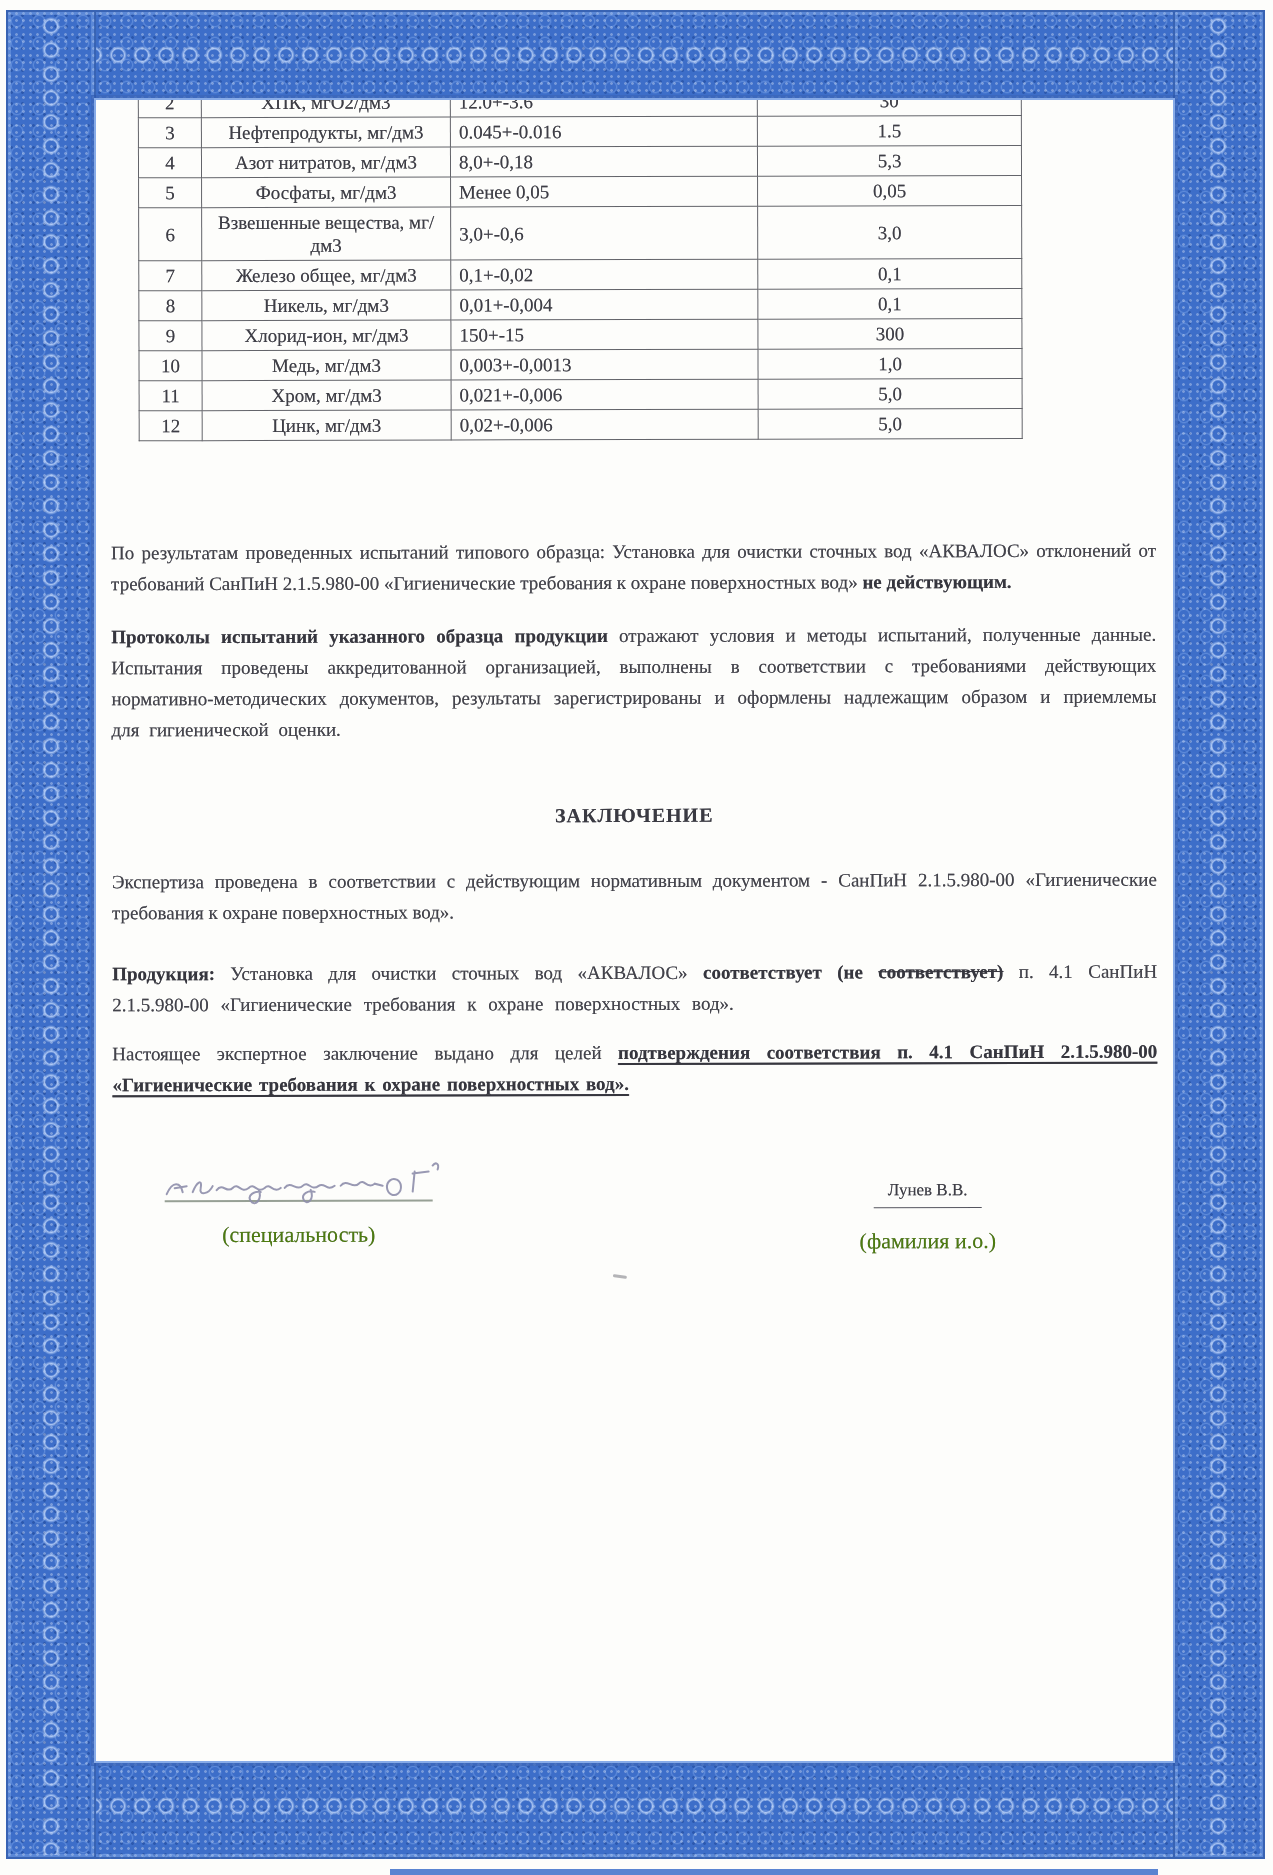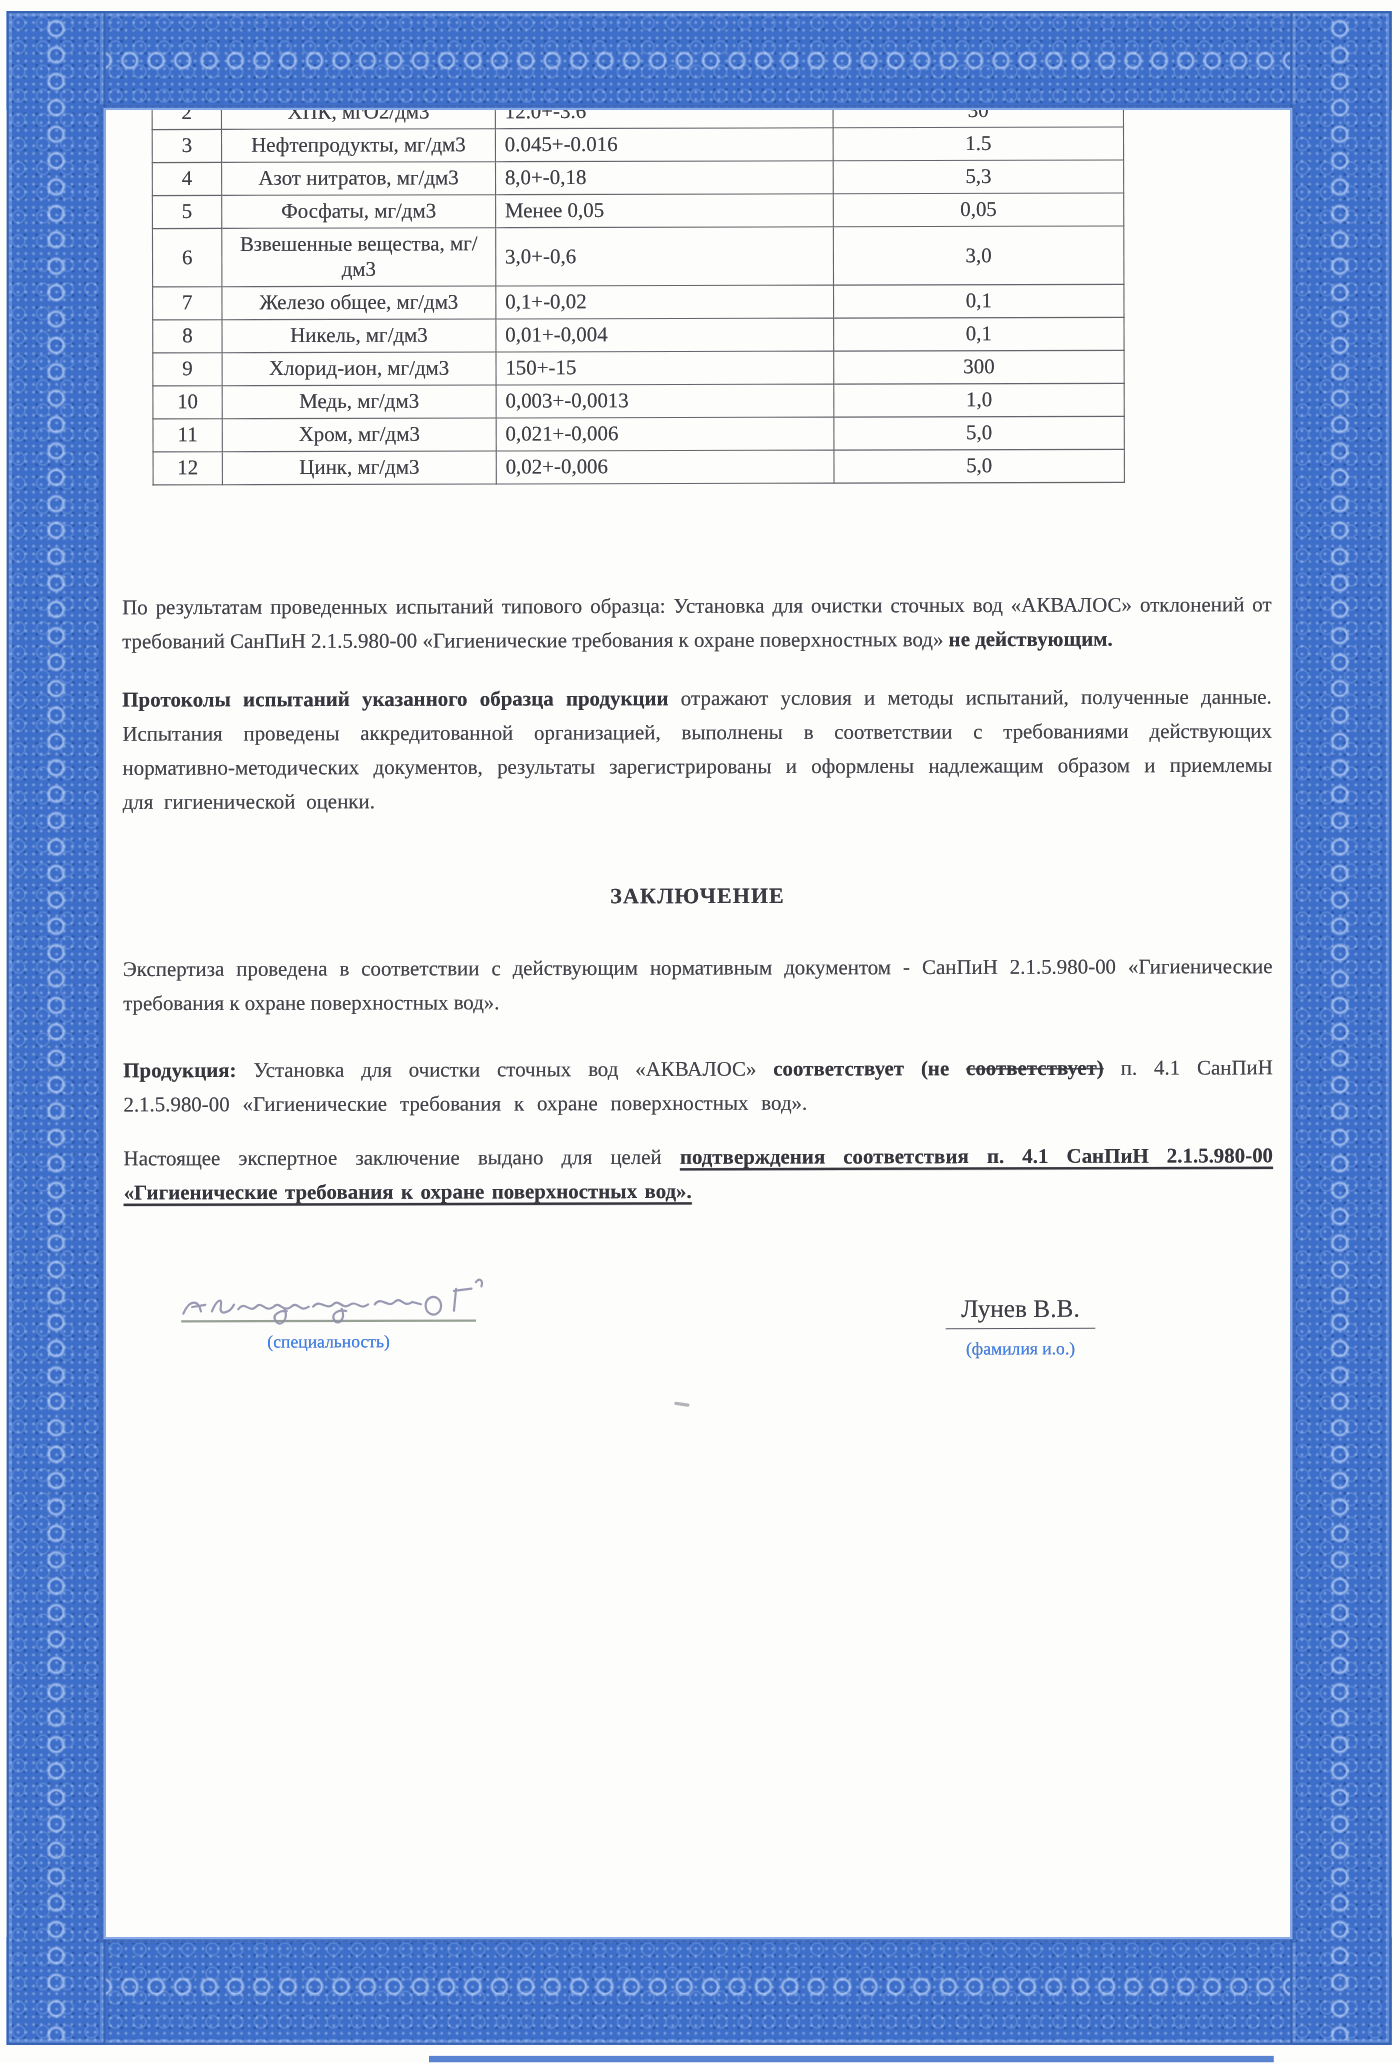--- a/index.html
+++ b/index.html
@@ -66,25 +66,25 @@
   .p-product{margin-top:30px;word-spacing:7px;}
   .p-issued{margin-top:18px;word-spacing:2px;}
   .b{font-weight:bold;color:#36363e;}
   .strike{text-decoration:line-through;}
   .u{text-decoration:underline;text-underline-offset:4px;text-decoration-thickness:1.5px;}
 
   
   .sig-row{position:relative;margin-top:58px;height:120px;}
   .sig-col{position:absolute;top:0;}
   .sig-line{border-bottom:2px solid #97a095;height:42px;position:relative;}
-  .sig-label{text-align:center;font-size:16px;color:#3b82f6;margin-top:3px;}
+  .sig-label{text-align:center;font-size:22px;color:#4d7c0f;margin-top:17px;}
   .sig-specialty{left:52px;width:268px;}
   .sig-sign{left:382px;width:196px;}
   .sig-name-col{left:700px;width:230px;text-align:center;}
-  .sig-name{display:inline-block;margin-top:18px;padding:0 14px 2px 14px;border-bottom:1.5px solid #55555f;font-size:23px;color:#3e3e46;}
+  .sig-name{display:inline-block;margin-top:18px;padding:0 14px 2px 14px;border-bottom:1.5px solid #55555f;font-size:17px;color:#3e3e46;}
   .hand-svg{position:absolute;pointer-events:none;}
   .faint-dash{position:absolute;left:500px;top:118px;width:14px;height:3px;background:rgba(90,90,100,0.45);border-radius:2px;transform:rotate(8deg);}
 </style>
 </head>
 <body>
 
 <div class="page">
 
   <div class="gband band-top">
       <div class="chain chain-h"></div>

